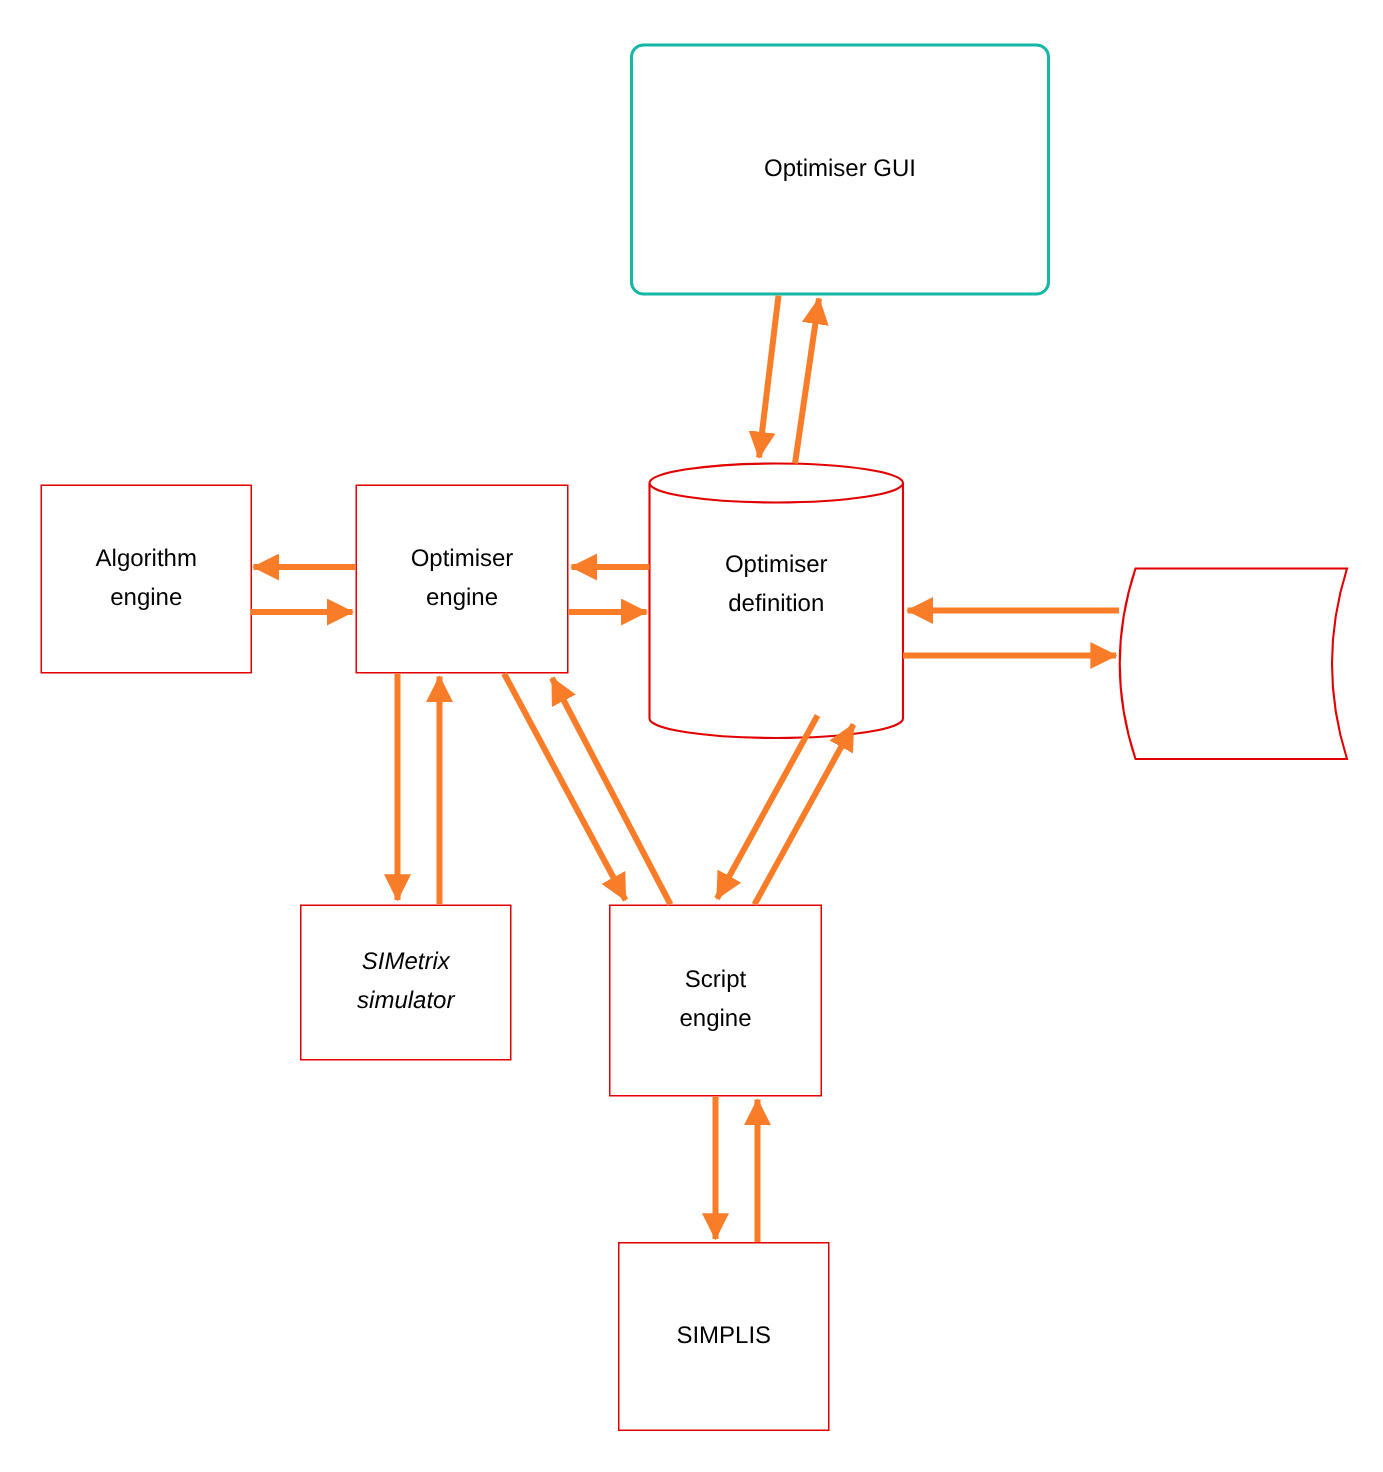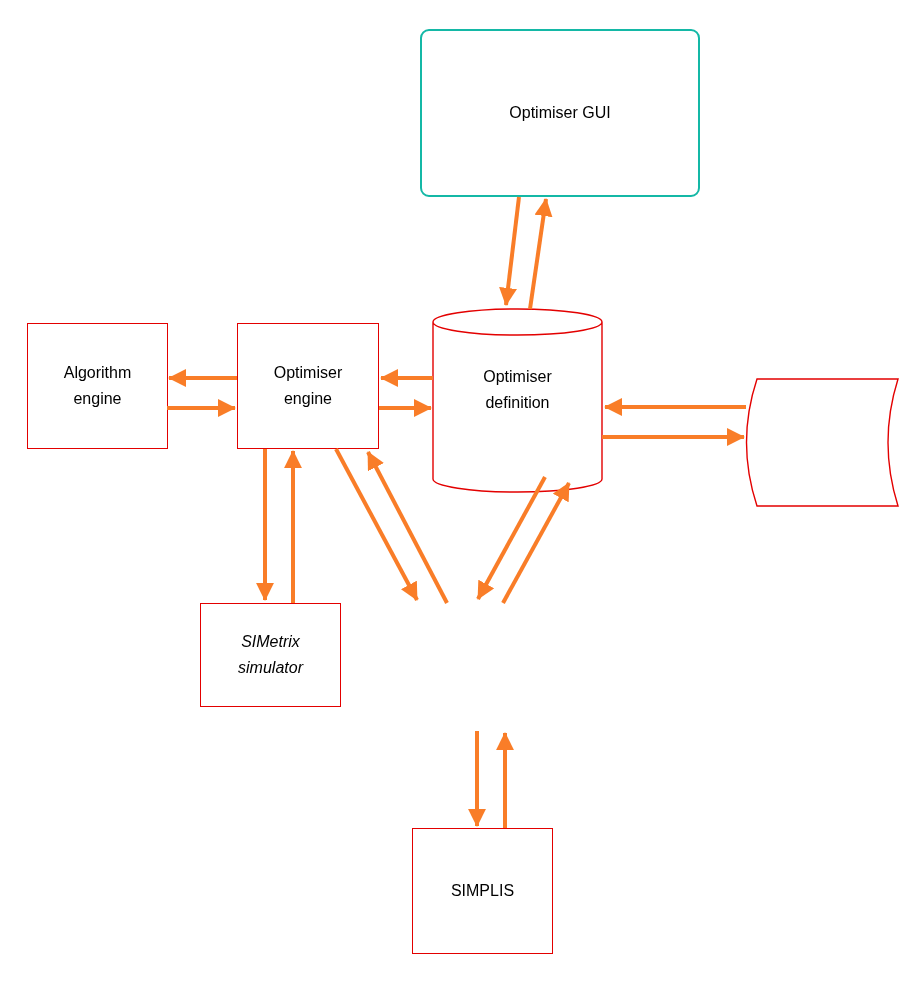--- a/index.html
+++ b/index.html
@@ -57,20 +57,26 @@
     </span>
   </div>
 
   <div class="node red-rect" style="left:200px; top:603px; width:141px; height:104px;font-style:italic;">
     <span>
       <span class="lbl">SIMetrix</span>
       <span class="lbl">simulator</span>
     </span>
   </div>
 
+  <div class="node red-rect" style="left:406px; top:603px; width:142px; height:128px;">
+    <span>
+      <span class="lbl">Script</span>
+      <span class="lbl">engine</span>
+    </span>
+  </div>
 
   <div class="node red-rect" style="left:412px; top:828px; width:141px; height:126px;">
     <span class="lbl">SIMPLIS</span>
   </div>
 
   <svg class="layer" viewBox="0 0 922 981">
     <defs>
       <marker id="ah" viewBox="0 0 10 10" refX="9.5" refY="5" markerWidth="4.5" markerHeight="4.5" orient="auto">
         <path d="M0,0 L10,5 L0,10 Z" fill="#f97d28"></path>
       </marker>

